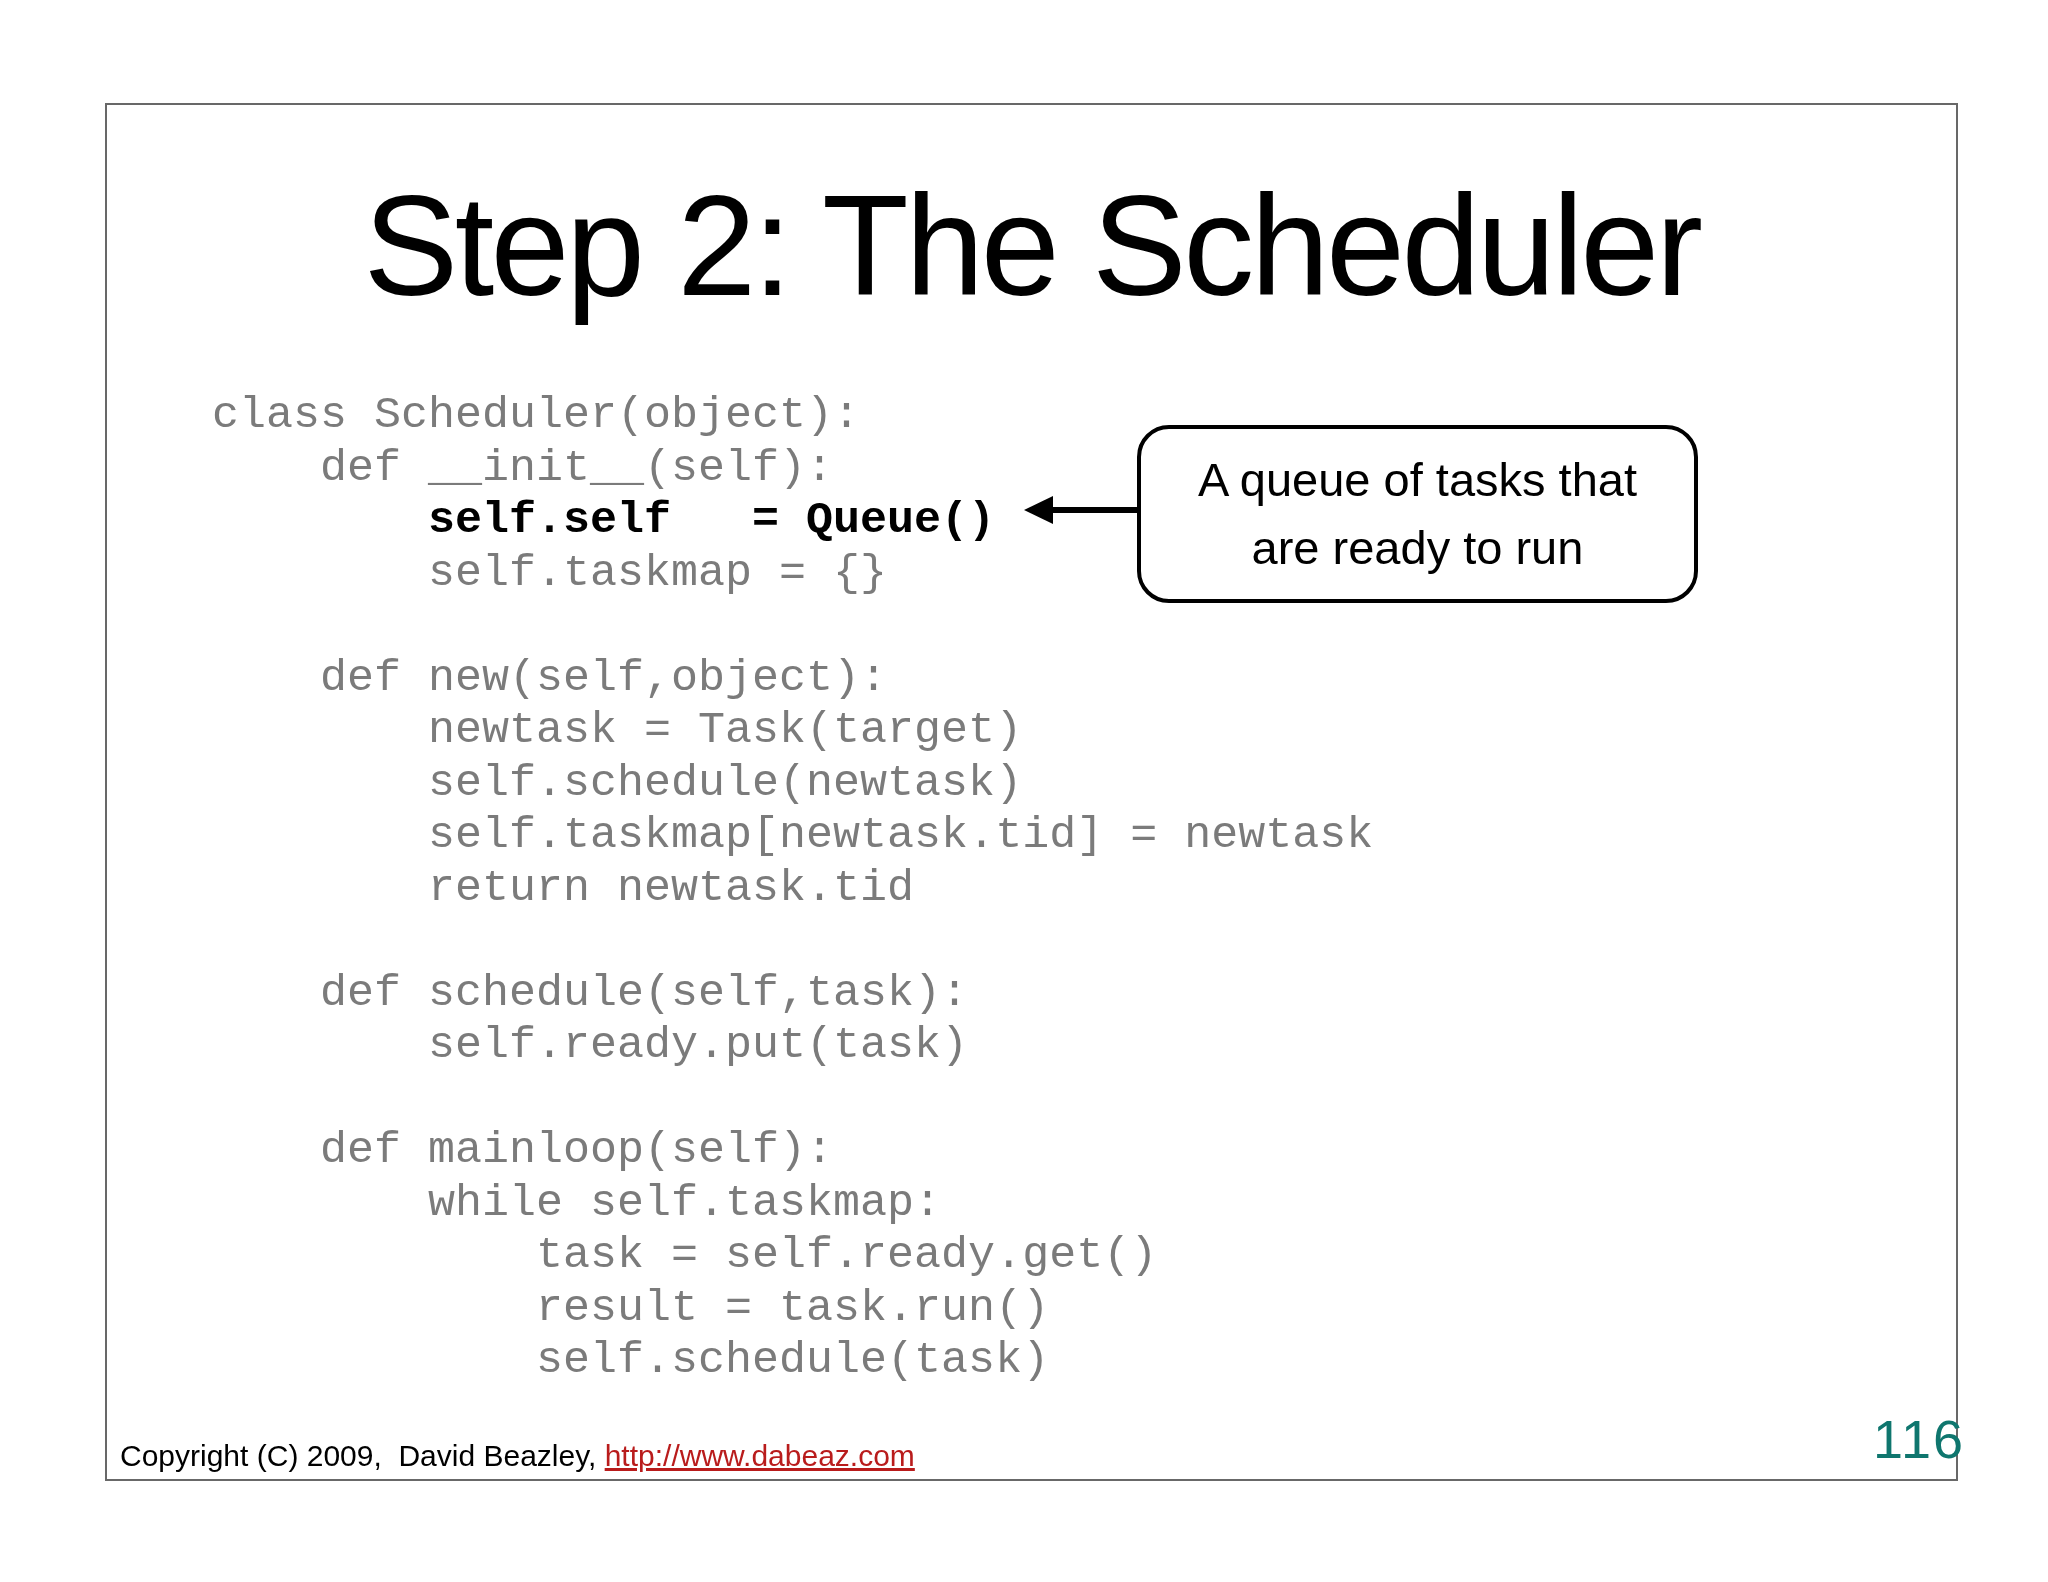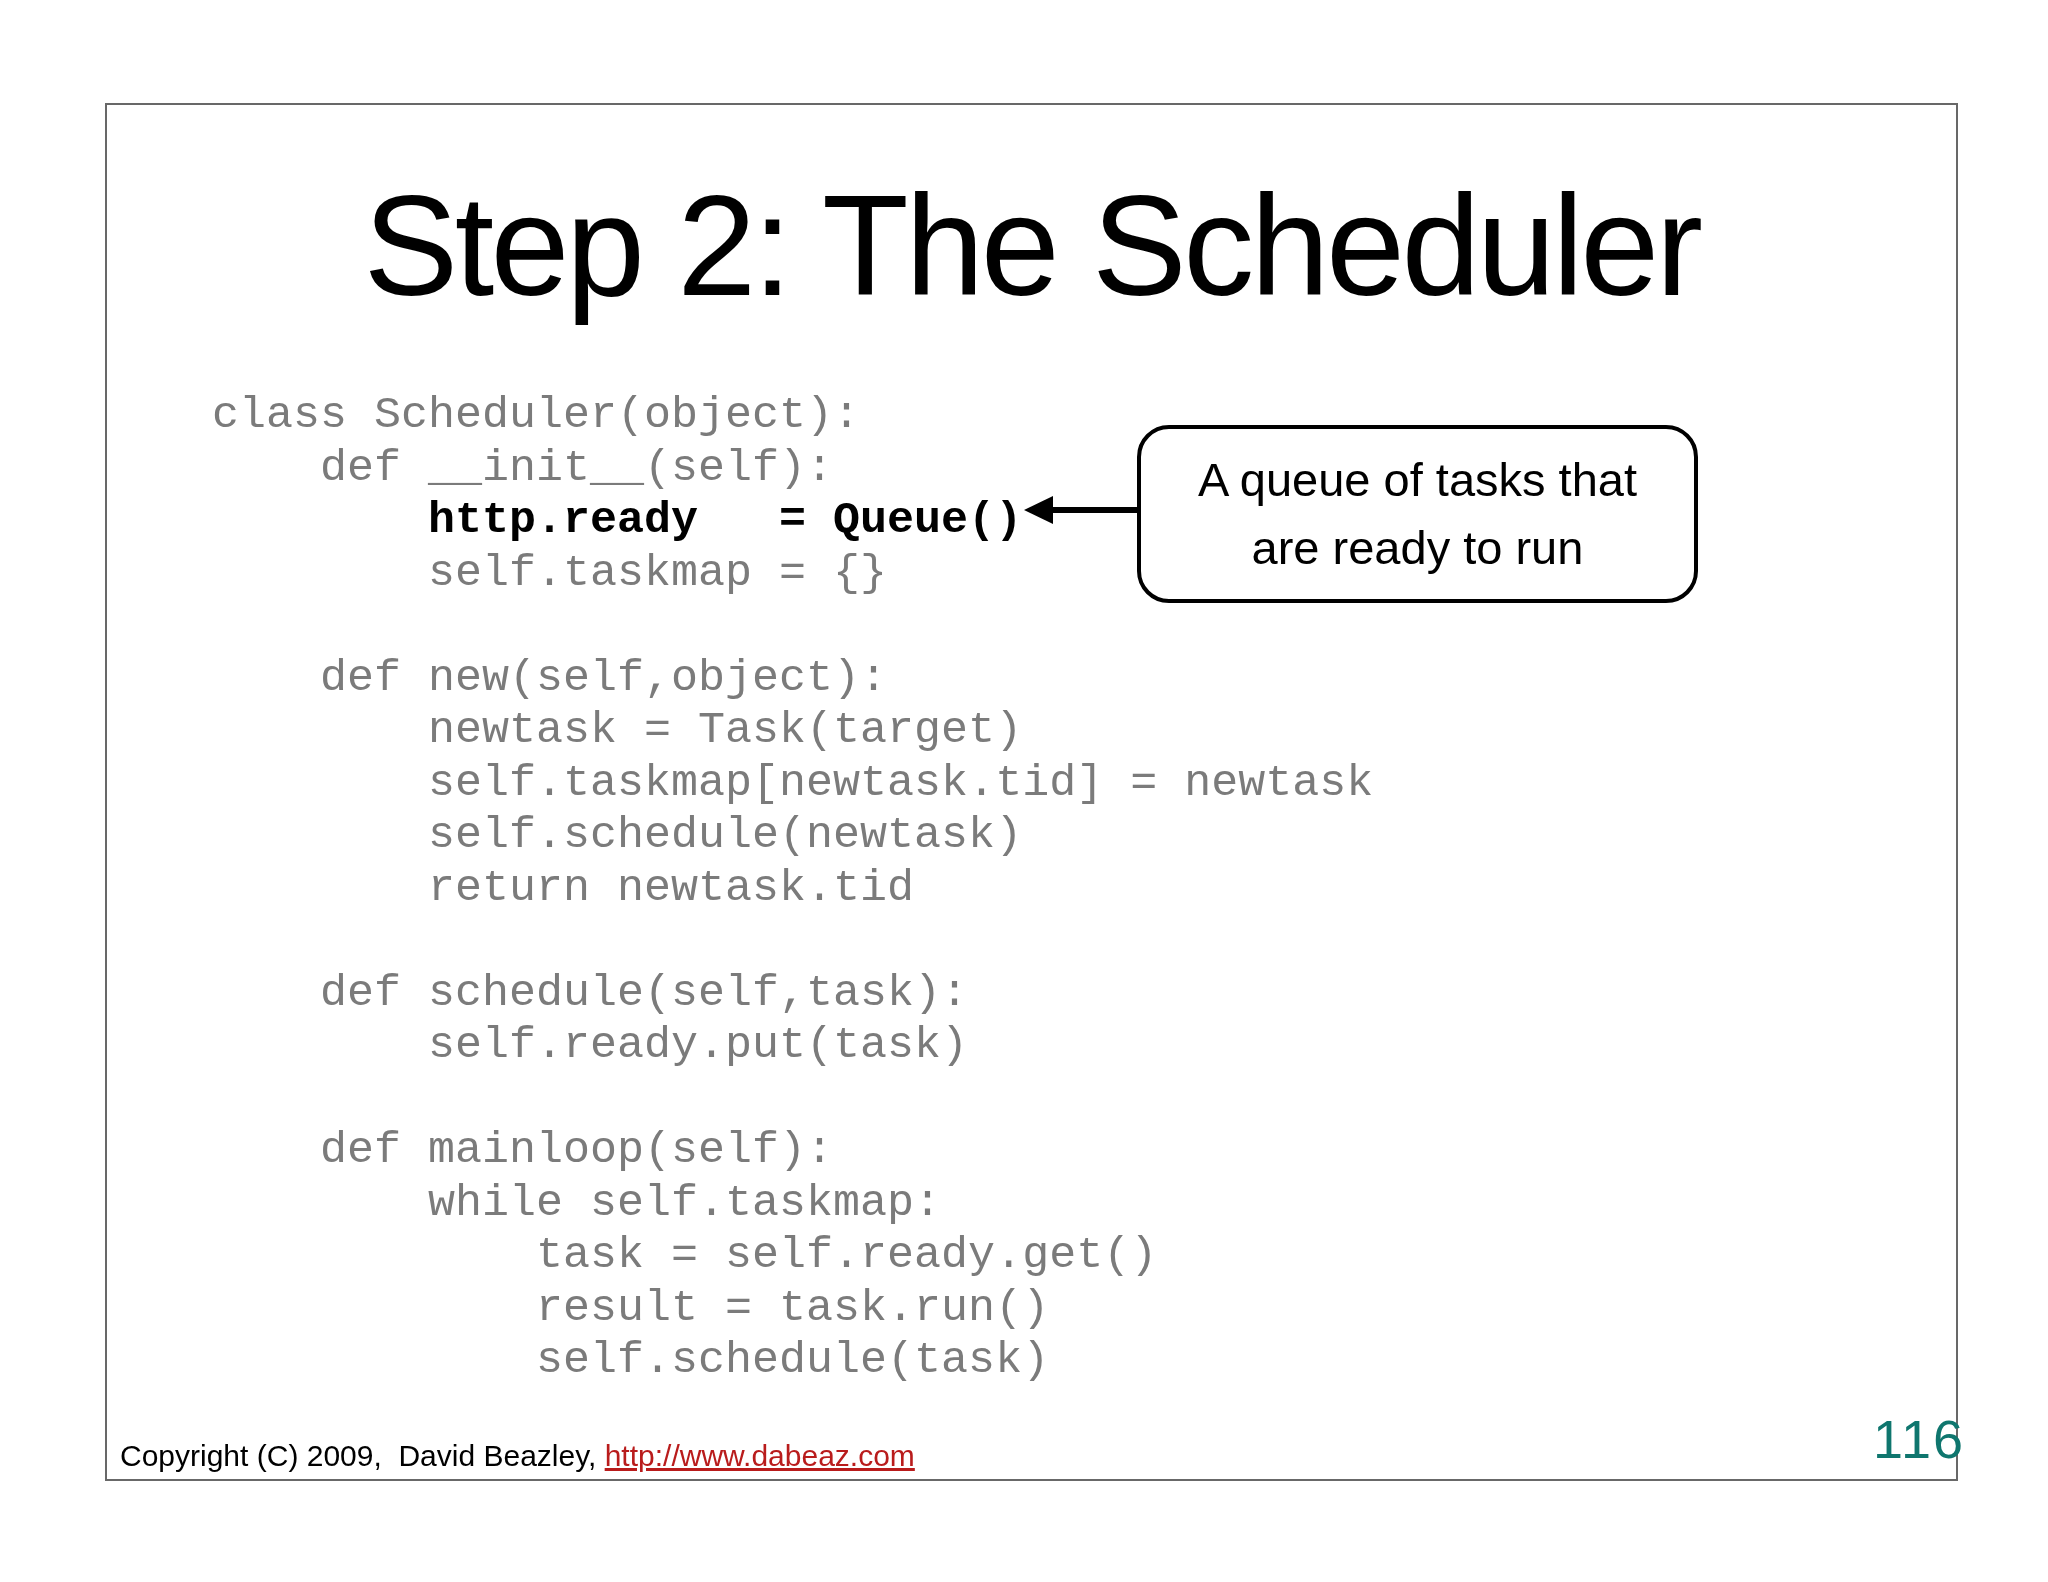--- a/index.html
+++ b/index.html
@@ -121,27 +121,27 @@
 <body>
 
 <div class="stage">
   <div class="slide-frame">
 
     <div class="slide-title">Step 2: The Scheduler</div>
 
     <div class="code-block">
         <div class="code-line">class Scheduler(object):</div>
         <div class="code-line">    def __init__(self):</div>
-        <div class="code-line emph">        http.ready   = Queue()</div>
+        <div class="code-line emph">        self.self   = Queue()</div>
         <div class="code-line">        self.taskmap = {}</div>
         <div class="code-line"></div>
         <div class="code-line">    def new(self,object):</div>
         <div class="code-line">        newtask = Task(target)</div>
+        <div class="code-line">        self.schedule(newtask)</div>
         <div class="code-line">        self.taskmap[newtask.tid] = newtask</div>
-        <div class="code-line">        self.schedule(newtask)</div>
         <div class="code-line">        return newtask.tid</div>
         <div class="code-line"></div>
         <div class="code-line">    def schedule(self,task):</div>
         <div class="code-line">        self.ready.put(task)</div>
         <div class="code-line"></div>
         <div class="code-line">    def mainloop(self):</div>
         <div class="code-line">        while self.taskmap:</div>
         <div class="code-line">            task = self.ready.get()</div>
         <div class="code-line">            result = task.run()</div>
         <div class="code-line">            self.schedule(task)</div>

